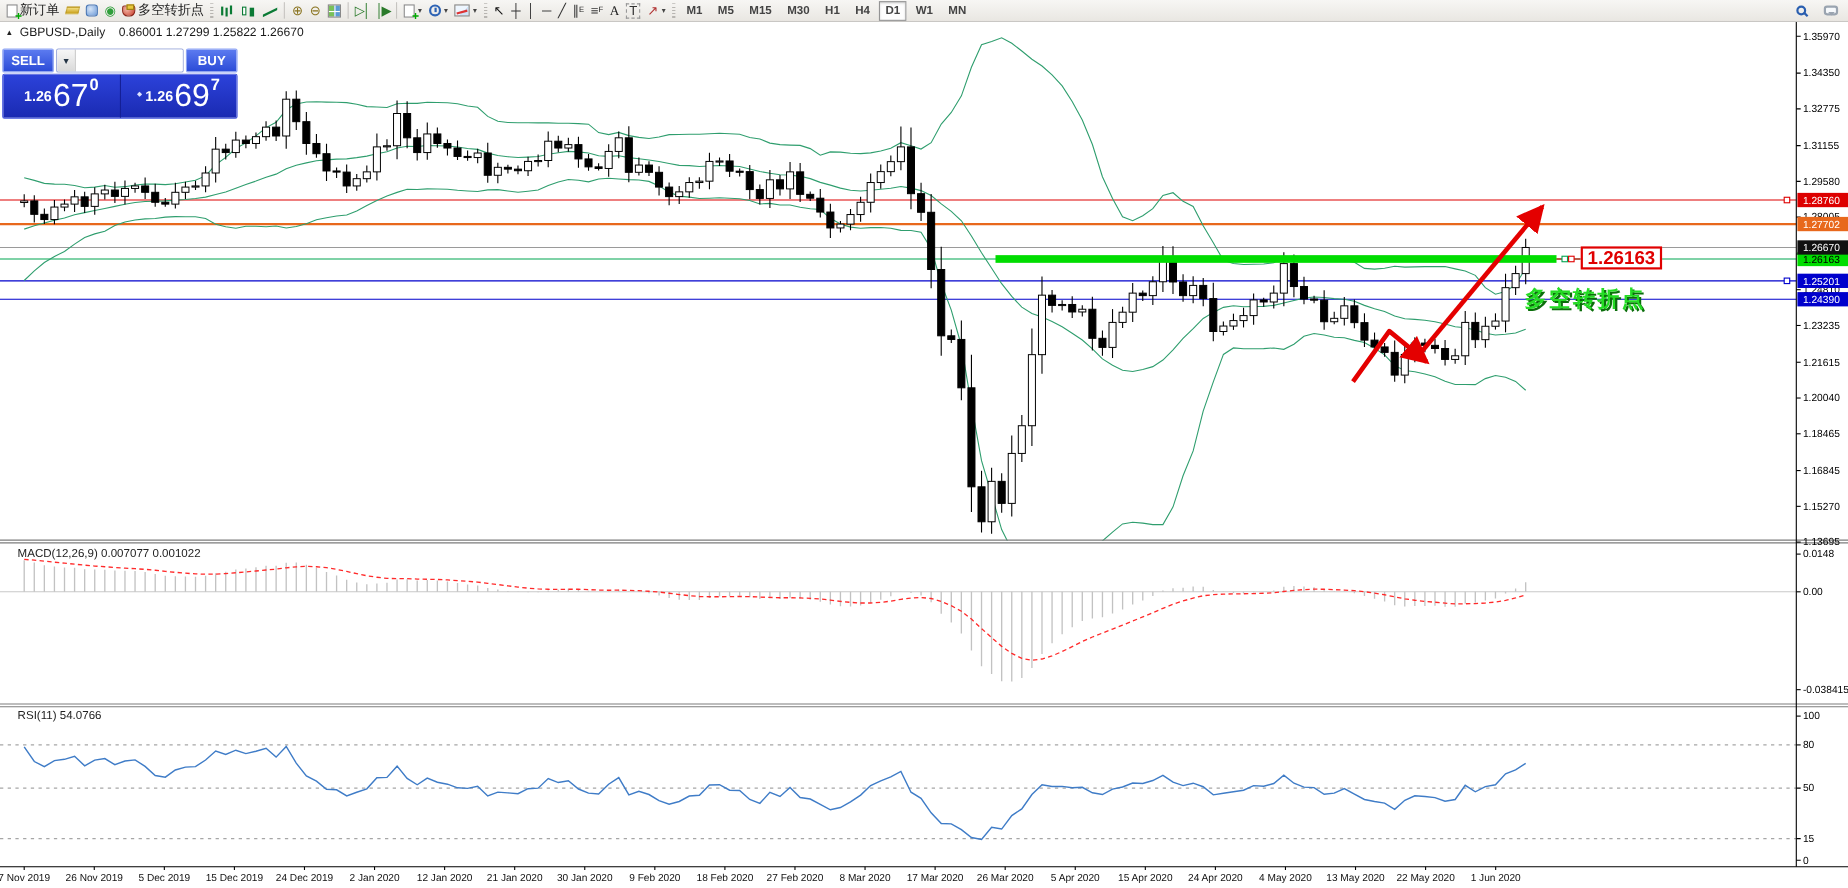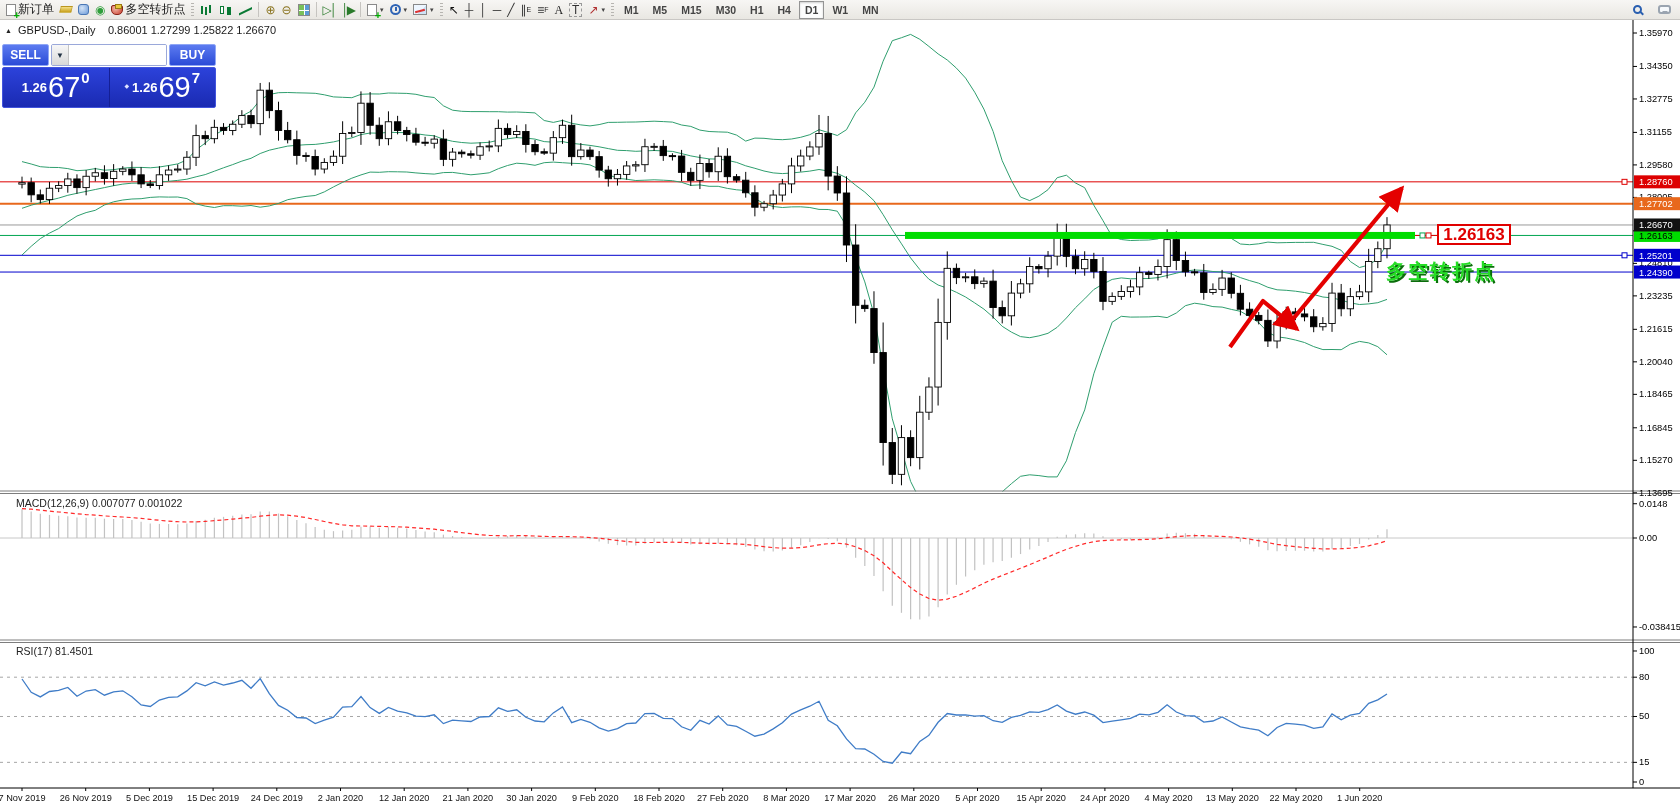--- a/index.html
+++ b/index.html
@@ -844,19 +844,19 @@
           <span class="px-big">69</span>
           <span class="px-sup">7</span>
         </div>
       </div>
     </div>
 
     <div class="ind-label" style="top:477px">
       <b>MACD(12,26,9)</b>&nbsp;<b>0.007077</b>&nbsp;<b>0.001022</b>
     </div>
     <div class="ind-label" style="top:625px">
-      <b>RSI(17)</b>&nbsp;<b>81.4501</b>
+      <b>RSI(11)</b>&nbsp;<b>54.0766</b>
     </div>
 
     <div class="turning">多空转折点</div>
     <div class="support-callout">1.26163</div>
   </div>
 </div>
 
 </body></html>

